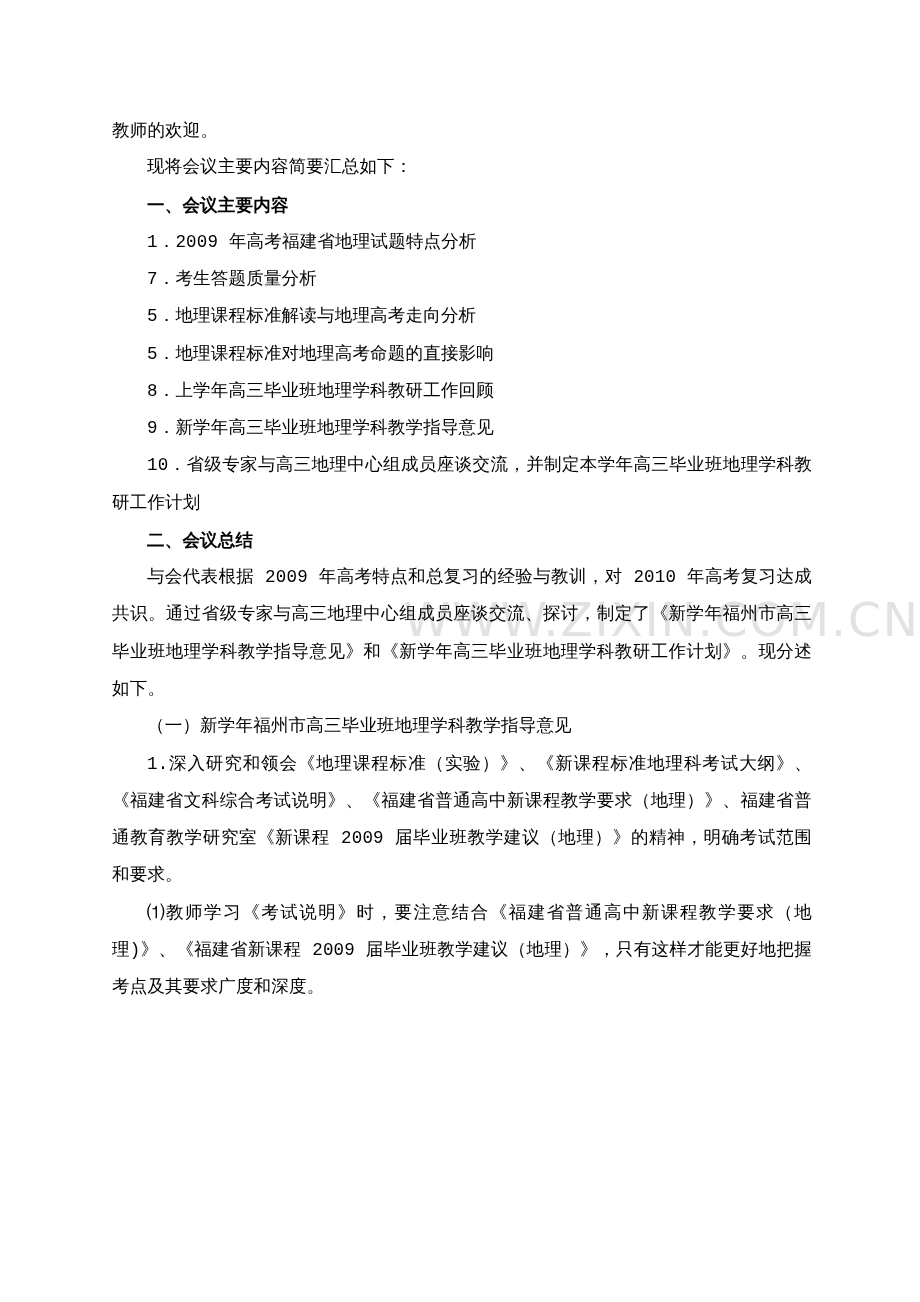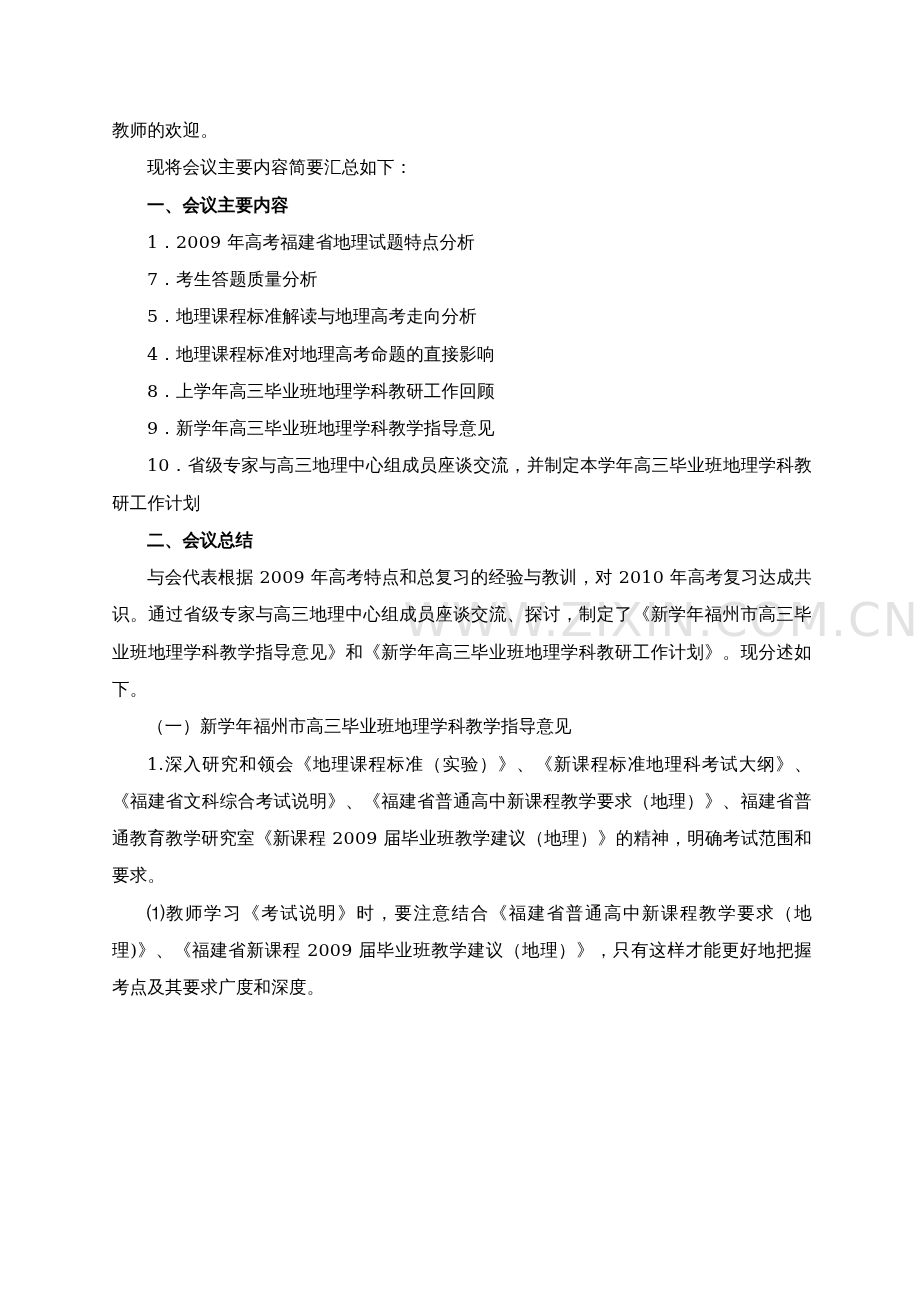--- a/index.html
+++ b/index.html
@@ -29,20 +29,21 @@
   p {
     margin: 0 0 0 0;
     font-size: 17.5px;
     line-height: 2.13;
     text-align: justify;
     text-justify: inter-ideograph;
     letter-spacing: 0.2px;
   }
   .indent2 {
     text-indent: 2em;
+    font-family: Liberation Mono, monospace;
   }
   .heading {
     font-weight: bold;
     text-indent: 2em;
   }
   .watermark {
     position: absolute;
     top: 592px;
     left: 0;
     width: 920px;
@@ -64,21 +65,21 @@
 
   <div class="watermark">WWW.ZIXIN.COM.CN</div>
 
   <div class="doc-body">
     <p>教师的欢迎。</p>
     <p class="indent2">现将会议主要内容简要汇总如下：</p>
     <p class="heading">一、会议主要内容</p>
     <p class="indent2">1．2009 年高考福建省地理试题特点分析</p>
     <p class="indent2">7．考生答题质量分析</p>
     <p class="indent2">5．地理课程标准解读与地理高考走向分析</p>
-    <p class="indent2">4．地理课程标准对地理高考命题的直接影响</p>
+    <p class="indent2">5．地理课程标准对地理高考命题的直接影响</p>
     <p class="indent2">8．上学年高三毕业班地理学科教研工作回顾</p>
     <p class="indent2">9．新学年高三毕业班地理学科教学指导意见</p>
     <p class="indent2">10．省级专家与高三地理中心组成员座谈交流，并制定本学年高三毕业班地理学科教研工作计划</p>
     <p class="heading">二、会议总结</p>
     <p class="indent2">与会代表根据 2009 年高考特点和总复习的经验与教训，对 2010 年高考复习达成共识。通过省级专家与高三地理中心组成员座谈交流、探讨，制定了《新学年福州市高三毕业班地理学科教学指导意见》和《新学年高三毕业班地理学科教研工作计划》。现分述如下。</p>
     <p class="indent2">（一）新学年福州市高三毕业班地理学科教学指导意见</p>
     <p class="indent2">1.深入研究和领会《地理课程标准（实验）》、《新课程标准地理科考试大纲》、《福建省文科综合考试说明》、《福建省普通高中新课程教学要求（地理）》、福建省普通教育教学研究室《新课程 2009 届毕业班教学建议（地理）》的精神，明确考试范围和要求。</p>
     <p class="indent2">⑴教师学习《考试说明》时，要注意结合《福建省普通高中新课程教学要求（地理)》、《福建省新课程 2009 届毕业班教学建议（地理）》，只有这样才能更好地把握考点及其要求广度和深度。</p>
   </div>
 

